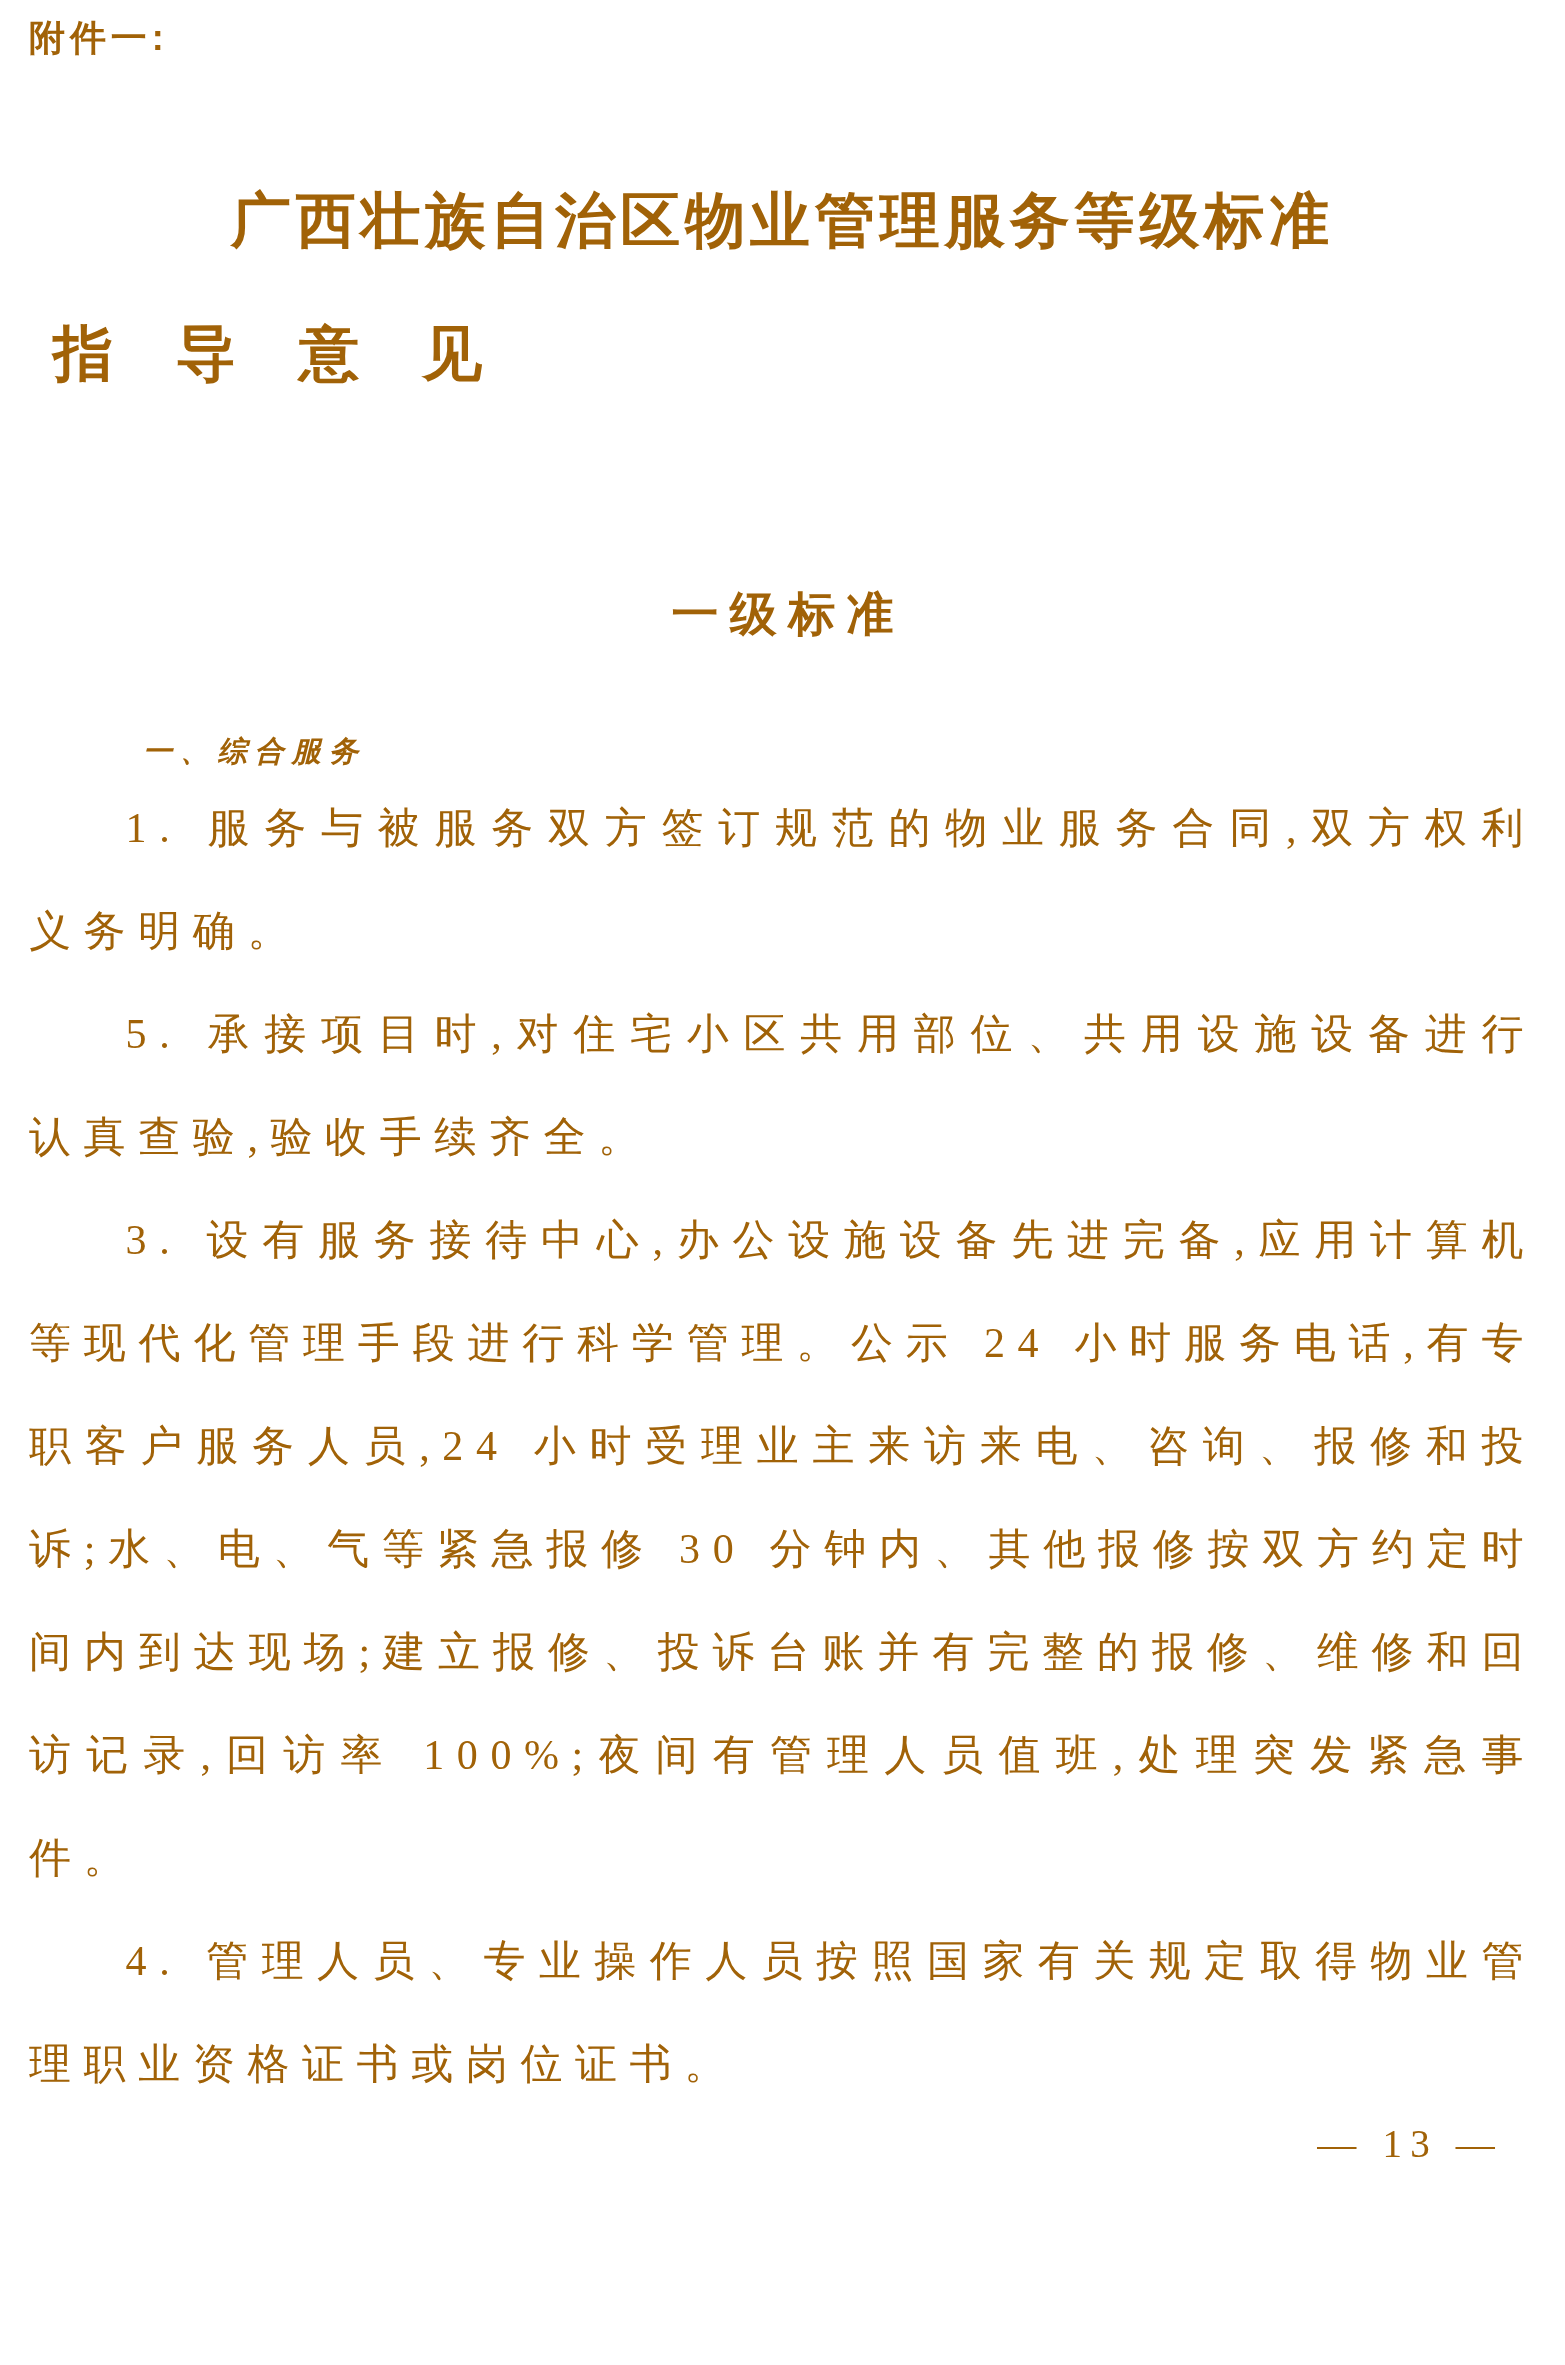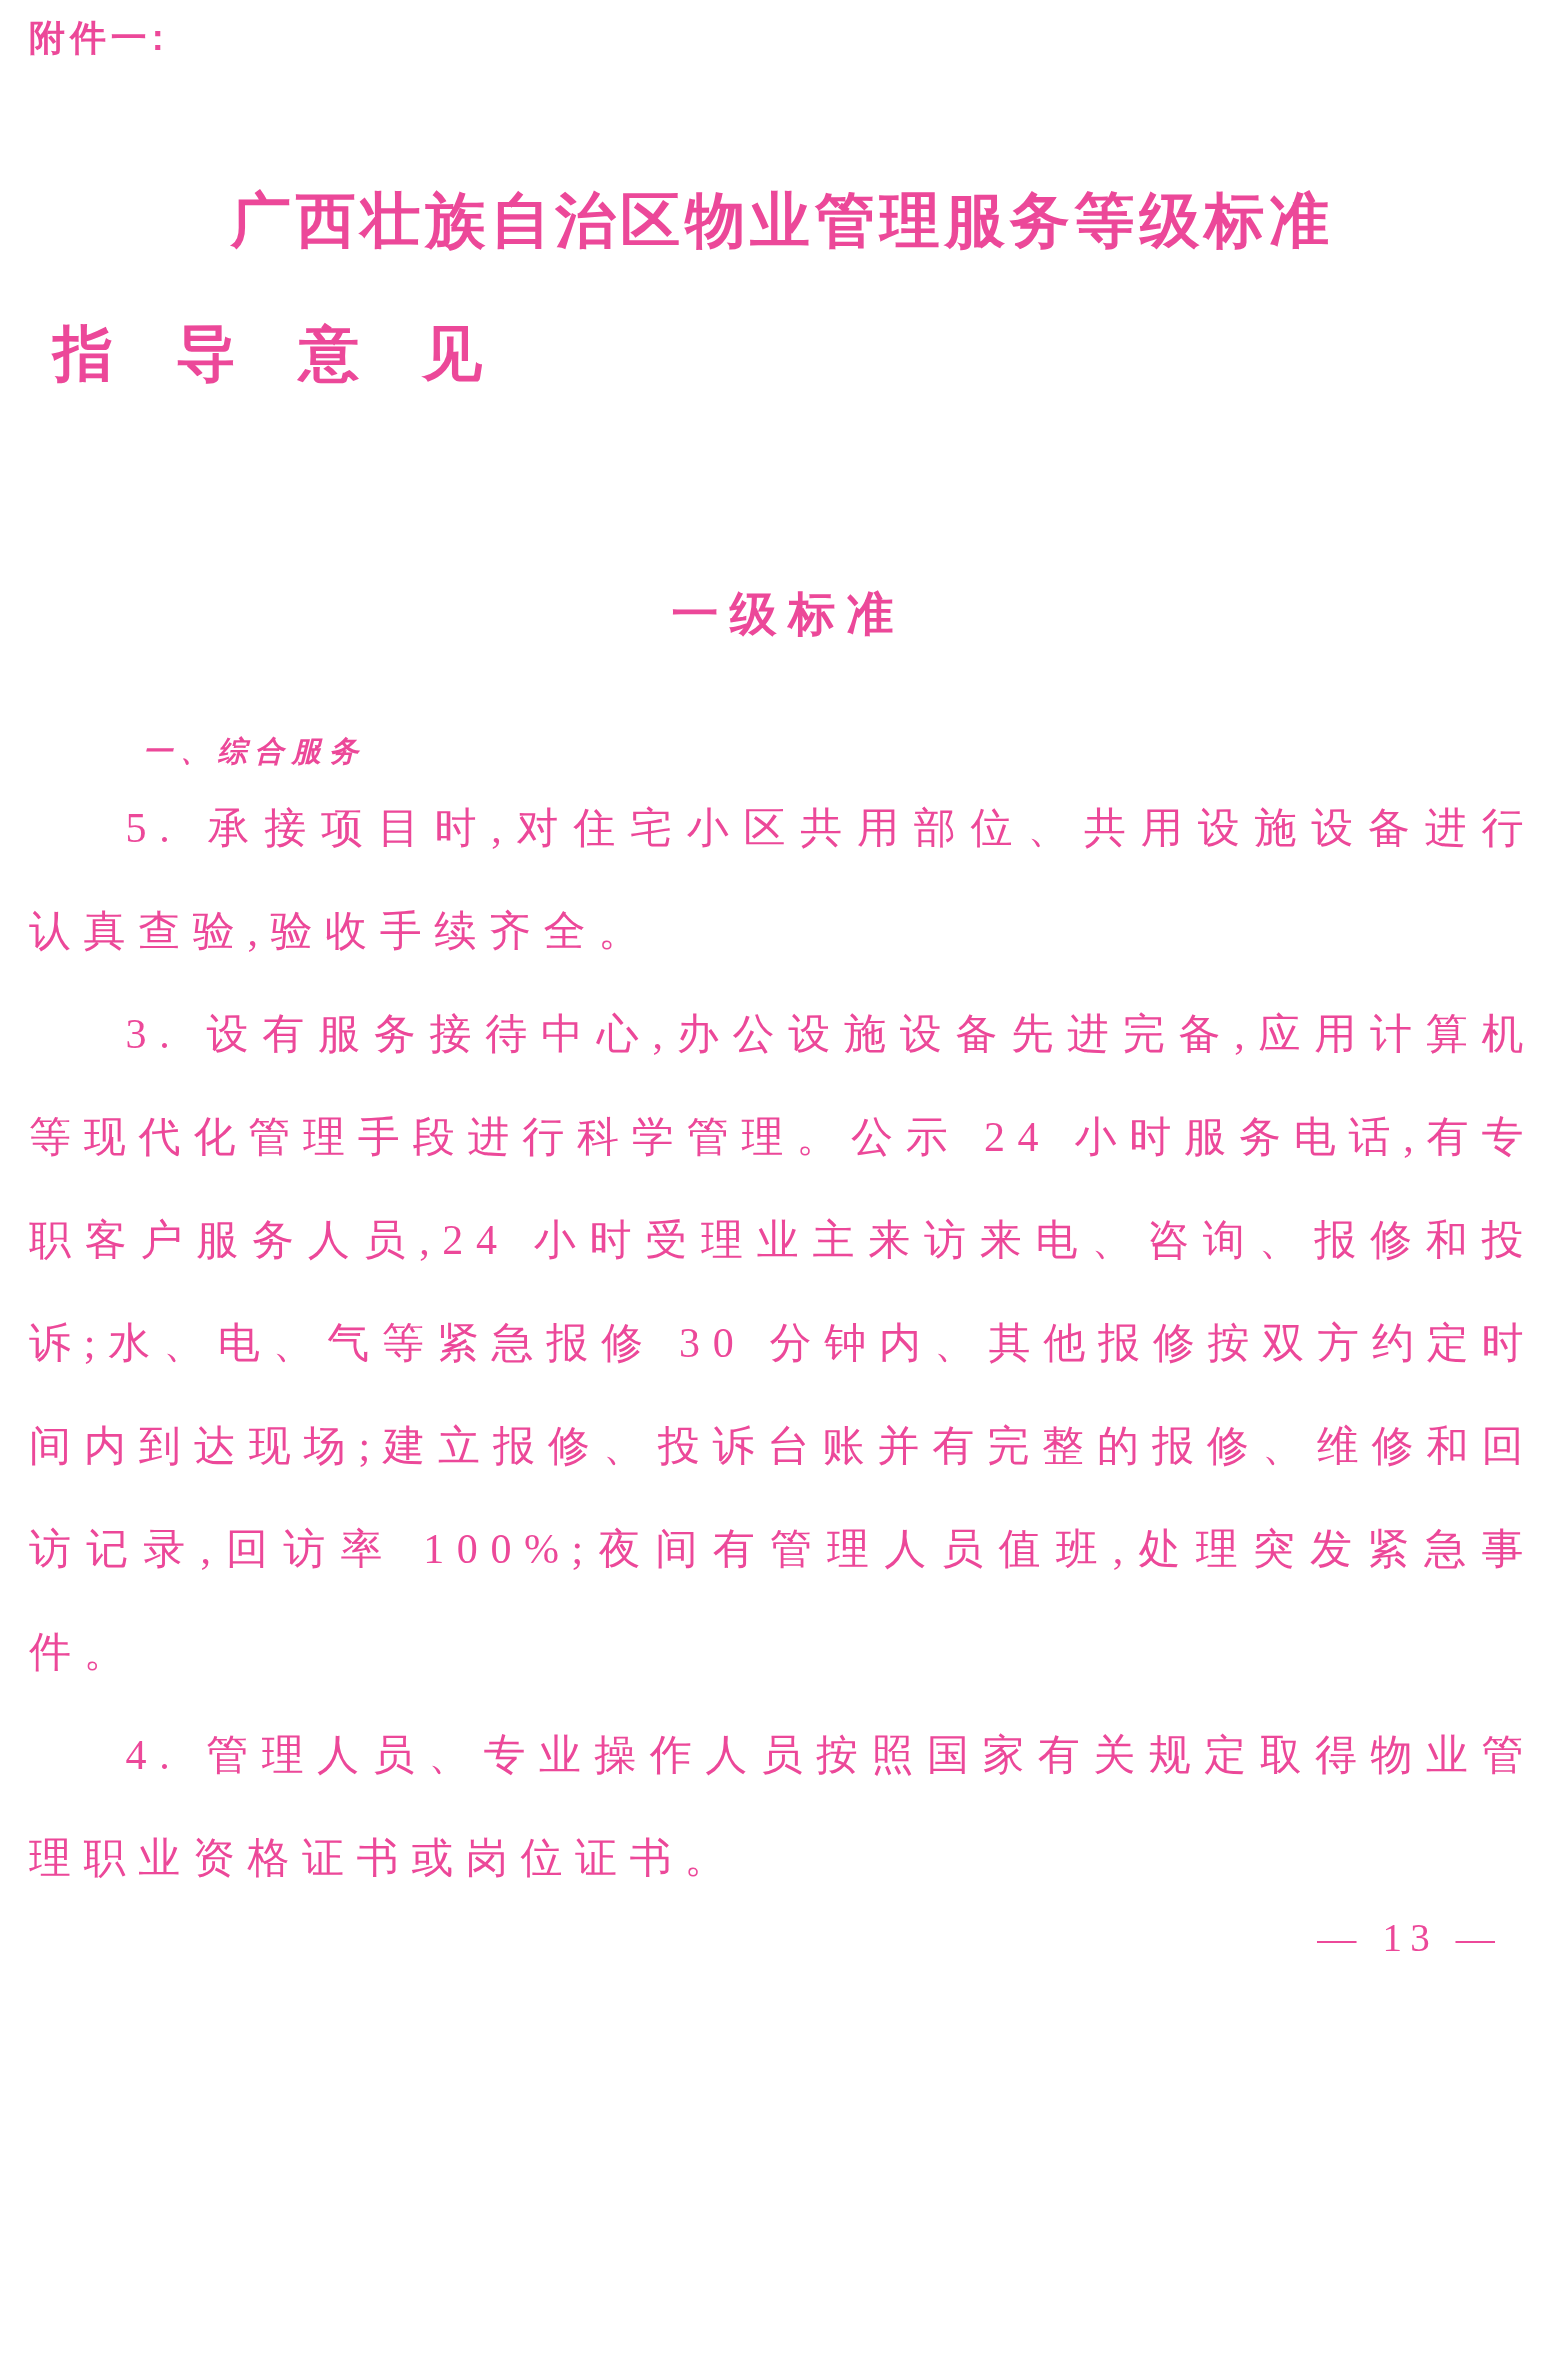--- a/index.html
+++ b/index.html
@@ -6,21 +6,21 @@
     margin: 0;
     padding: 0;
     background: #ffffff;
   }
   .page {
     position: relative;
     width: 1565px;
     height: 2366px;
     margin: 0 auto;
     background: #ffffff;
-    color: #ec4899;
+    color: #a16207;
     box-sizing: border-box;
     padding: 16.3px 29px 0 29px;
     overflow: hidden;
     font-family: "Liberation Serif", "DejaVu Serif", serif;
   }
   .attachment-label {
     font-family: "Liberation Sans", "DejaVu Sans", sans-serif;
     font-weight: 700;
     font-size: 36px;
     line-height: 1.2;
@@ -103,20 +103,21 @@
 
   <h1 class="doc-title-line1">广西壮族自治区物业管理服务等级标准</h1>
 
   <h1 class="doc-title-line2">指 导 意 见</h1>
 
   <h2 class="level-heading">一级标准</h2>
 
   <h3 class="section-heading">一、综合服务</h3>
 
   <div class="body-block">
+    <p class="body-para">1. 服务与被服务双方签订规范的物业服务合同,双方权利义务明确。</p>
     <p class="body-para">5. 承接项目时,对住宅小区共用部位、共用设施设备进行认真查验,验收手续齐全。</p>
     <p class="body-para">3. 设有服务接待中心,办公设施设备先进完备,应用计算机等现代化管理手段进行科学管理。公示 24 小时服务电话,有专职客户服务人员,24 小时受理业主来访来电、咨询、报修和投诉;水、电、气等紧急报修 30 分钟内、其他报修按双方约定时间内到达现场;建立报修、投诉台账并有完整的报修、维修和回访记录,回访率 100%;夜间有管理人员值班,处理突发紧急事件。</p>
     <p class="body-para">4. 管理人员、专业操作人员按照国家有关规定取得物业管理职业资格证书或岗位证书。</p>
   </div>
 
   <div class="page-number">— 13 —</div>
 
 </div>
 
 

